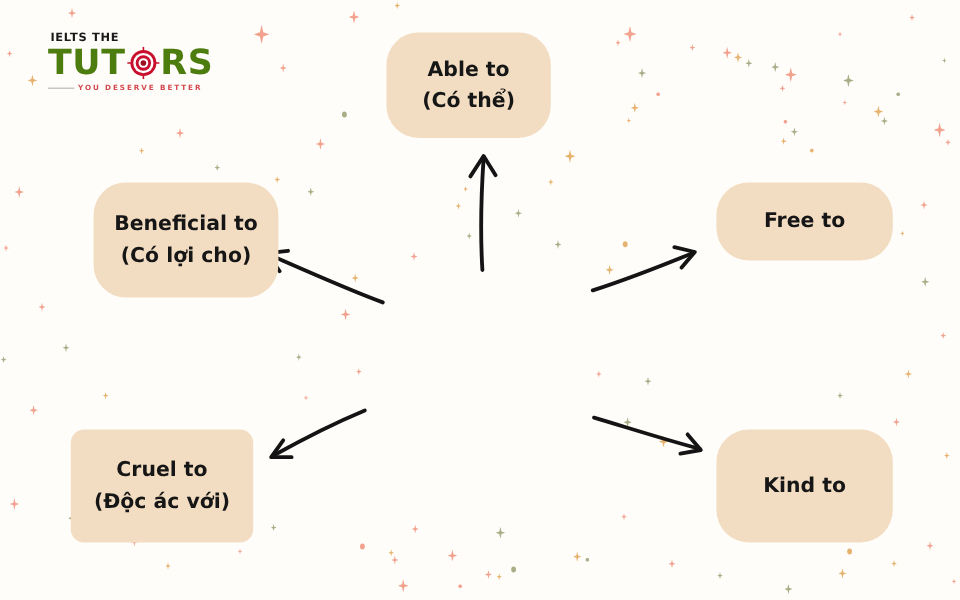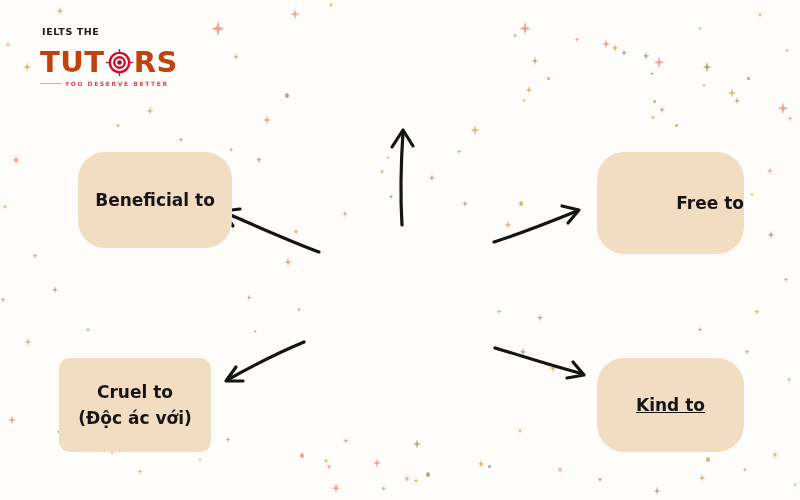--- a/index.html
+++ b/index.html
@@ -2,31 +2,31 @@
 <html><head>
 <meta charset="utf-8">
 <style>
   html,body{margin:0;padding:0;}
   body{font-family:"DejaVu Sans","Liberation Sans",sans-serif;background:#e9e9e9;}
   .canvas{position:relative;width:800px;height:500px;background:#fffdf9;overflow:hidden;}
 
   
   .logo{position:absolute;left:40px;top:26px;width:130px;z-index:5;}
   .logo-top{font-size:9.5px;font-weight:700;letter-spacing:0.6px;color:#1a1a1a;margin-left:2px;}
-  .logo-name{display:flex;align-items:center;font-size:29px;font-weight:800;letter-spacing:0.5px;color:#c2410c;line-height:1;margin-top:11px;}
+  .logo-name{display:flex;align-items:center;font-size:29px;font-weight:800;letter-spacing:0.5px;color:#4d7c0f;line-height:1;margin-top:1px;}
   .logo-target{width:27px;height:27px;margin:0 1px;flex:0 0 auto;}
   .logo-tagline{display:flex;align-items:center;margin-top:3px;}
   .logo-tagline .dash{width:22px;height:1px;background:#b9b9b9;margin-right:3px;}
   .logo-tagline .tg{font-size:6px;font-weight:700;letter-spacing:1.6px;color:#d4494f;white-space:nowrap;}
 
   
   .node{position:absolute;background:#f3ddc2;border-radius:27px;display:flex;flex-direction:column;align-items:center;justify-content:center;text-align:center;color:#161616;font-weight:700;font-size:17px;line-height:1.55;z-index:3;}
   .node-able{left:322px;top:27px;width:137px;height:88px;}
-  .node-free{left:597px;top:152px;width:147px;height:102px;align-items:flex-end;}
-  .node-kind{left:597px;top:358px;width:147px;height:94px;text-decoration:underline;}
+  .node-free{left:597px;top:152px;width:147px;height:65px;}
+  .node-kind{left:597px;top:358px;width:147px;height:94px;}
   .node-beneficial{left:57px;top:152px;width:154px;height:96px;margin-left:21px;}
   .node-cruel{left:59px;top:358px;width:152px;height:94px;border-radius:11px;}
 
   .center-box{position:absolute;left:308px;top:227px;width:185px;height:129px;background:#263250;border-radius:36px;display:flex;align-items:center;justify-content:center;color:#ffffff;font-weight:700;font-size:20px;z-index:4;}
 
   
   .arrows{position:absolute;left:0;top:0;width:800px;height:500px;z-index:2;}
   .arrows path{fill:none;stroke:#141414;stroke-width:3.2;stroke-linecap:round;stroke-linejoin:round;}
 
   
@@ -76,32 +76,37 @@
       <path d="M319,252 C294,243 258,227 226,213"></path>
       <path d="M240,209 L223,211 L233,226"></path>
     </g>
     <g>
       <path d="M304,342 C280,352 254,365 229,379"></path>
       <path d="M243,381 L226,381 L236,367"></path>
     </g>
   </svg>
 
 
+  <div class="node node-able">
+    <span>Able to</span>
+    <span>(Có thể)</span>
+  </div>
   <div class="node node-free">
     <span>Free to</span>
   </div>
   <div class="node node-kind">
     <span>Kind to</span>
   </div>
   <div class="node node-cruel">
     <span>Cruel to</span>
     <span>(Độc ác với)</span>
   </div>
   <div class="node node-beneficial">
     <span>Beneficial to</span>
+    <span>(Có lợi cho)</span>
   </div>
 
 <div class="sparkle" style="left: 56.5px; top: 6.5px; width: 7px; height: 8.75px; background: rgb(242, 162, 143);"></div>
     <div class="sparkle" style="left: 211.5px; top: 20.5px; width: 13px; height: 16.25px; background: rgb(242, 162, 143);"></div>
     <div class="sparkle" style="left: 233px; top: 53px; width: 6px; height: 7.5px; background: rgb(242, 162, 143);"></div>
     <div class="sparkle" style="left: 23px; top: 62px; width: 8px; height: 10px; background: rgb(230, 178, 110);"></div>
     <div class="sparkle" style="left: 5.5px; top: 41.5px; width: 5px; height: 6.25px; background: rgb(242, 162, 143);"></div>
     <div class="sparkle" style="left: 146.5px; top: 106.5px; width: 7px; height: 8.75px; background: rgb(242, 162, 143);"></div>
     <div class="sparkle" style="left: 115.5px; top: 122.5px; width: 5px; height: 6.25px; background: rgb(230, 178, 110);"></div>
     <div class="sparkle" style="left: 178.5px; top: 136.5px; width: 5px; height: 6.25px; background: rgb(169, 174, 135);"></div>

